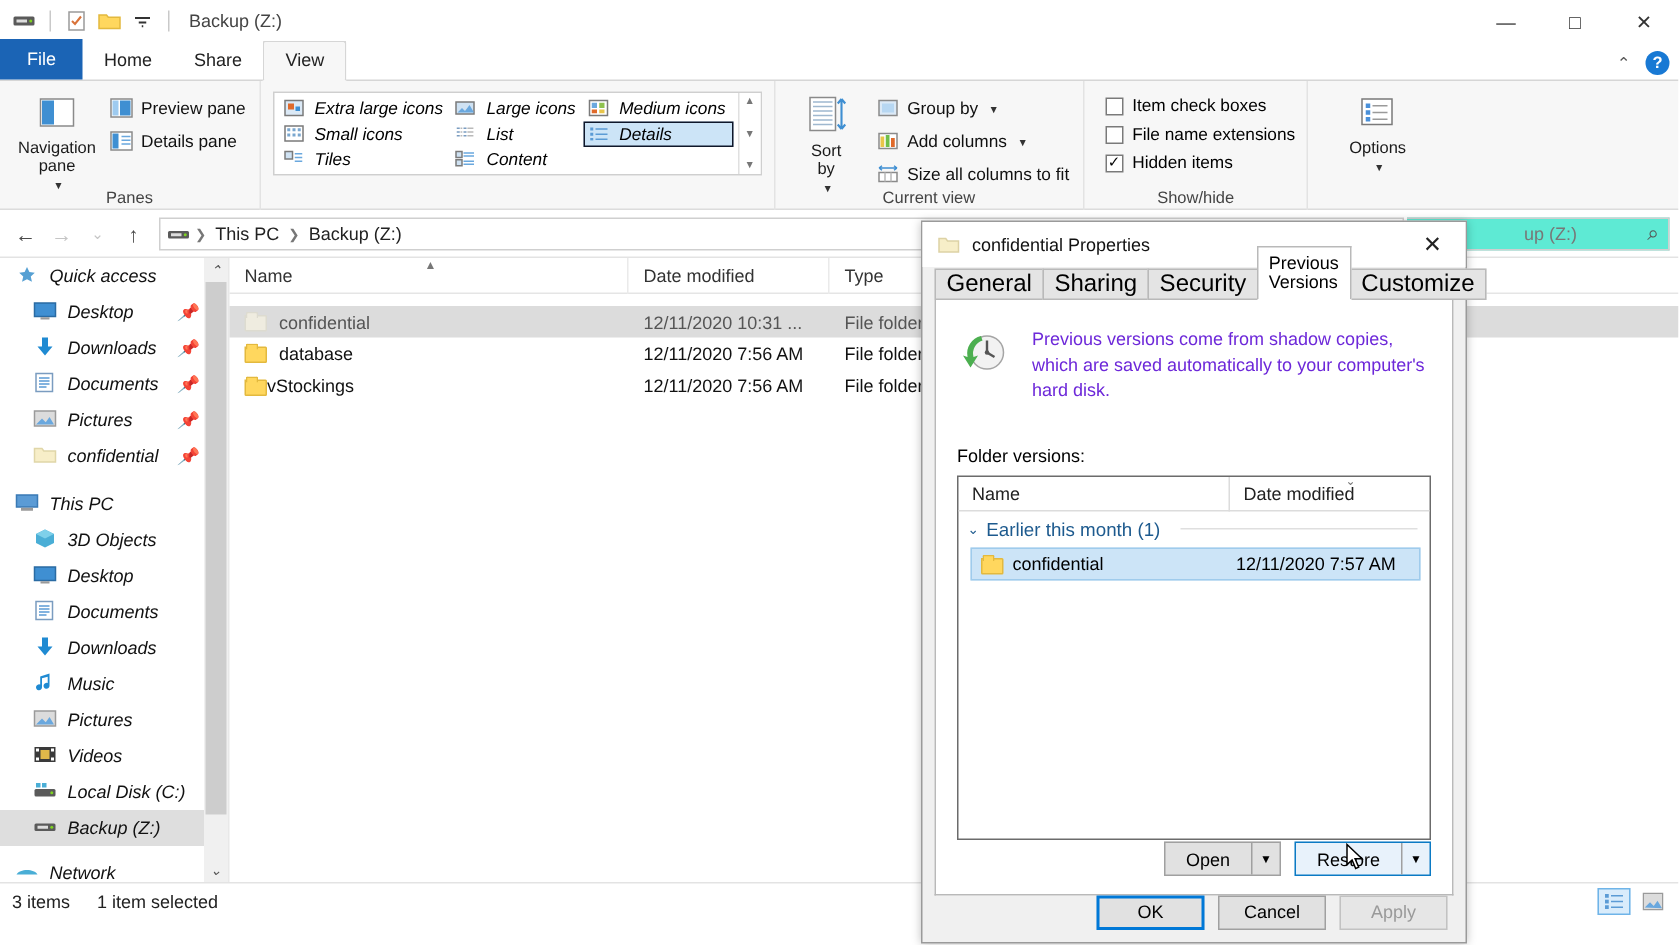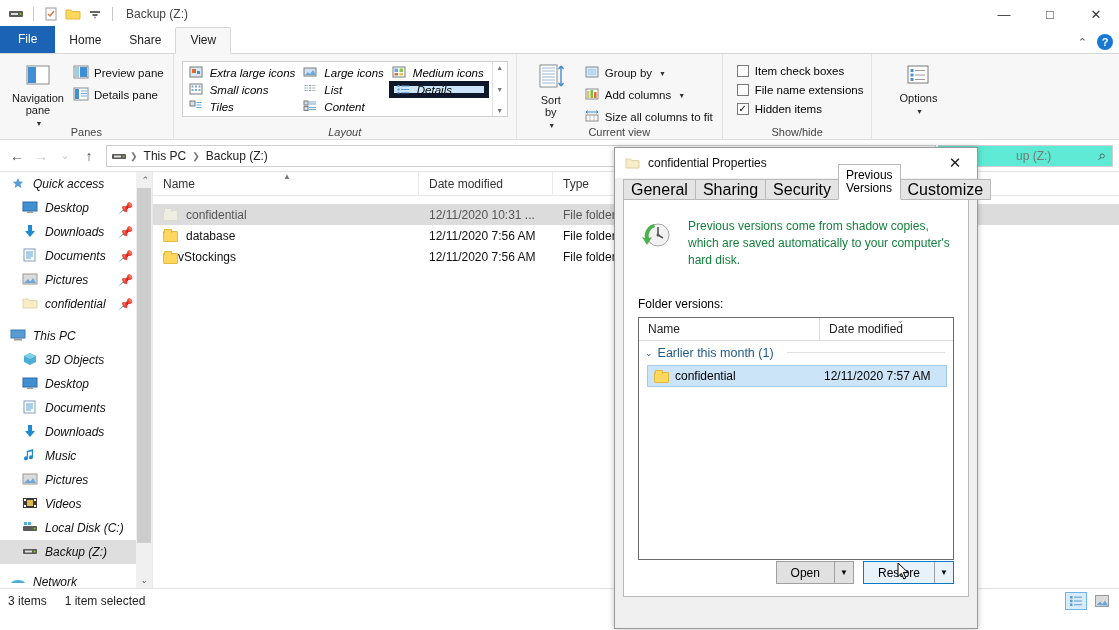--- a/index.html
+++ b/index.html
@@ -35,21 +35,21 @@
   .rgroup-body { display:flex; align-items:flex-start; padding-top:3px; }
   .bigbtn { width:64px; display:flex; flex-direction:column; align-items:center; gap:2px; padding-top:4px; font-size:11px; color:#1a1a1a; text-align:center; line-height:12px; }
   .smallrow { display:flex; flex-direction:column; gap:4px; padding-top:4px; }
   .smallbtn { display:flex; align-items:center; gap:5px; font-size:11.5px; color:#111; padding:1px 3px; white-space:nowrap; }
   .ico { width:16px; height:16px; flex:none; display:inline-block; }
   .caret { font-size:7px; color:#333; margin-left:2px; }
   .gallery { display:flex; border:1px solid #cfcfcf; background:#fff; height:56px; margin-top:4px; }
   .gal-cols { display:flex; padding:2px 3px; }
   .gal-col { display:flex; flex-direction:column; }
   .gal-item { display:flex; align-items:center; gap:5px; font-size:11.5px; padding:1px 5px 1px 3px; height:17px; white-space:nowrap; }
-  .gal-item.sel { background:#cce4f7; border:5px solid #0f172a; padding:0 4px 0 2px; }
+  .gal-item.sel { background:#cce4f7; border:1px solid #0f172a; padding:0 4px 0 2px; }
   .gal-scroll { width:15px; border-left:1px solid #e0e0e0; display:flex; flex-direction:column; justify-content:space-between; align-items:center; padding:2px 0; background:#fff; }
   .gal-scroll div { font-size:7px; color:#777; }
   .chkrow { display:flex; align-items:center; gap:6px; font-size:11.5px; padding:1px 2px; }
   .chk { width:12px; height:12px; border:1px solid #7a7a7a; background:#fff; display:flex; align-items:center; justify-content:center; font-size:10px; line-height:1; }
   .toggle-big { width:68px; height:64px; margin-top:2px; border:1px solid #7eb4e2; background:#cce4f7; display:flex; flex-direction:column; align-items:center; justify-content:center; gap:2px; font-size:11px; text-align:center; line-height:12px; }
 
   
   .addrbar { height:31px; display:flex; align-items:center; gap:2px; padding:0 6px; background:#fff; }
   .navbtn { width:22px; height:22px; display:flex; align-items:center; justify-content:center; color:#4a4a4a; font-size:14px; }
   .navbtn.dim { color:#c5c5c5; }
@@ -91,21 +91,21 @@
   
   .dialog { position:absolute; left:614px; top:147px; width:364px; height:482px; background:#f0f0f0; border:1px solid #9a9a9a; box-shadow:0 0 6px rgba(0,0,0,.25); }
   .dlg-title { height:30px; display:flex; align-items:center; gap:8px; padding:0 6px 0 10px; background:#fff; }
   .dlg-title-text { font-size:12px; color:#111; flex:1; }
   .dlg-close { width:32px; height:28px; display:flex; align-items:center; justify-content:center; font-size:15px; color:#222; }
   .dlg-tabs { display:flex; align-items:flex-end; padding:0 8px; height:22px; position:relative; }
   .dtab { font-size:16px; padding:3px 7px 3px; border:1px solid #b9b9b9; background:#e4e4e4; margin-right:-1px; line-height:13px; }
   .dtab.active { background:#fff; border-bottom-color:#fff; padding:4px 7px 4px; font-size:12px; position:relative; z-index:2; }
   .dlg-body { margin:0 8px 8px; border:1px solid #b9b9b9; border-top:none; background:#fff; height:397px; position:relative; padding:12px 14px; }
   .dlg-info { display:flex; gap:14px; align-items:flex-start; padding:6px 2px 0; }
-  .dlg-info-text { font-size:12px; line-height:17px; color:#15803d; }
+  .dlg-info-text { font-size:12px; line-height:17px; color:#6d28d9; }
   .folderver-label { font-size:12px; margin-top:28px; }
   .verlist { margin-top:6px; border:1px solid #6b6b6b; height:243px; background:#fff; }
   .verlist-hdr { height:23px; display:flex; align-items:center; border-bottom:1px solid #dcdcdc; font-size:12px; color:#222; position:relative; }
   .vcol { padding-left:9px; height:23px; line-height:23px; }
   .vcol.b { border-left:1px solid #dcdcdc; }
   .vsort { position:absolute; left:258px; top:-2px; font-size:8px; color:#777; }
   .vgroup { height:23px; display:flex; align-items:center; gap:5px; font-size:12.5px; color:#1d5a8e; padding-left:6px; }
   .vgroup .gline { flex:1; height:1px; background:#dfdfdf; margin-left:8px; margin-right:8px; }
   .vrow { height:22px; margin:1px 6px 0 8px; display:flex; align-items:center; font-size:12px; }
   .vrow.sel { background:#cce4f7; border:1px solid #9fcbec; }
@@ -299,21 +299,20 @@
             <span>Details</span>
           </div>
         </div>
       </div>
       <div class="gal-scroll">
         <div>▲</div>
         <div>▼</div>
         <div>▼</div>
       </div>
     </div>
-    <div class="rgroup-label">Layout</div>
   </div>
 
   <div class="rgroup" style="padding-left:10px;">
     <div class="rgroup-body">
       <div class="bigbtn" style="width:48px;">
         <span>
           <svg width="30" height="26" viewBox="0 0 30 26">
               <rect x="4" y="1" width="17" height="22" fill="#fff" stroke="#8a8a8a"></rect>
               <g stroke="#9fb8cf">
                 <path d="M6 4h13M6 7h13M6 10h13M6 13h13M6 16h13M6 19h13"></path>
@@ -692,19 +691,24 @@
       <div class="splitbtn">
         <span class="lbl">Open</span>
         <span class="arw">▼</span>
       </div>
       <div class="splitbtn focus">
         <span class="lbl">Restore</span>
         <span class="arw">▼</span>
       </div>
     </div>
   </div>
+  <div class="dlg-footer">
+    <div class="dbtn default">OK</div>
+    <div class="dbtn">Cancel</div>
+    <div class="dbtn disabled">Apply</div>
+  </div>
 </div>
 
 <div class="cursor">
   <svg width="14" height="20" viewBox="0 0 14 20">
       <path d="M1 1l10 9.5H6.4l2.4 5.6-2 .9-2.4-5.6L1 14.4z" fill="#fff" stroke="#000" stroke-width="1"></path>
     </svg>
 </div>
 
 </body></html>

